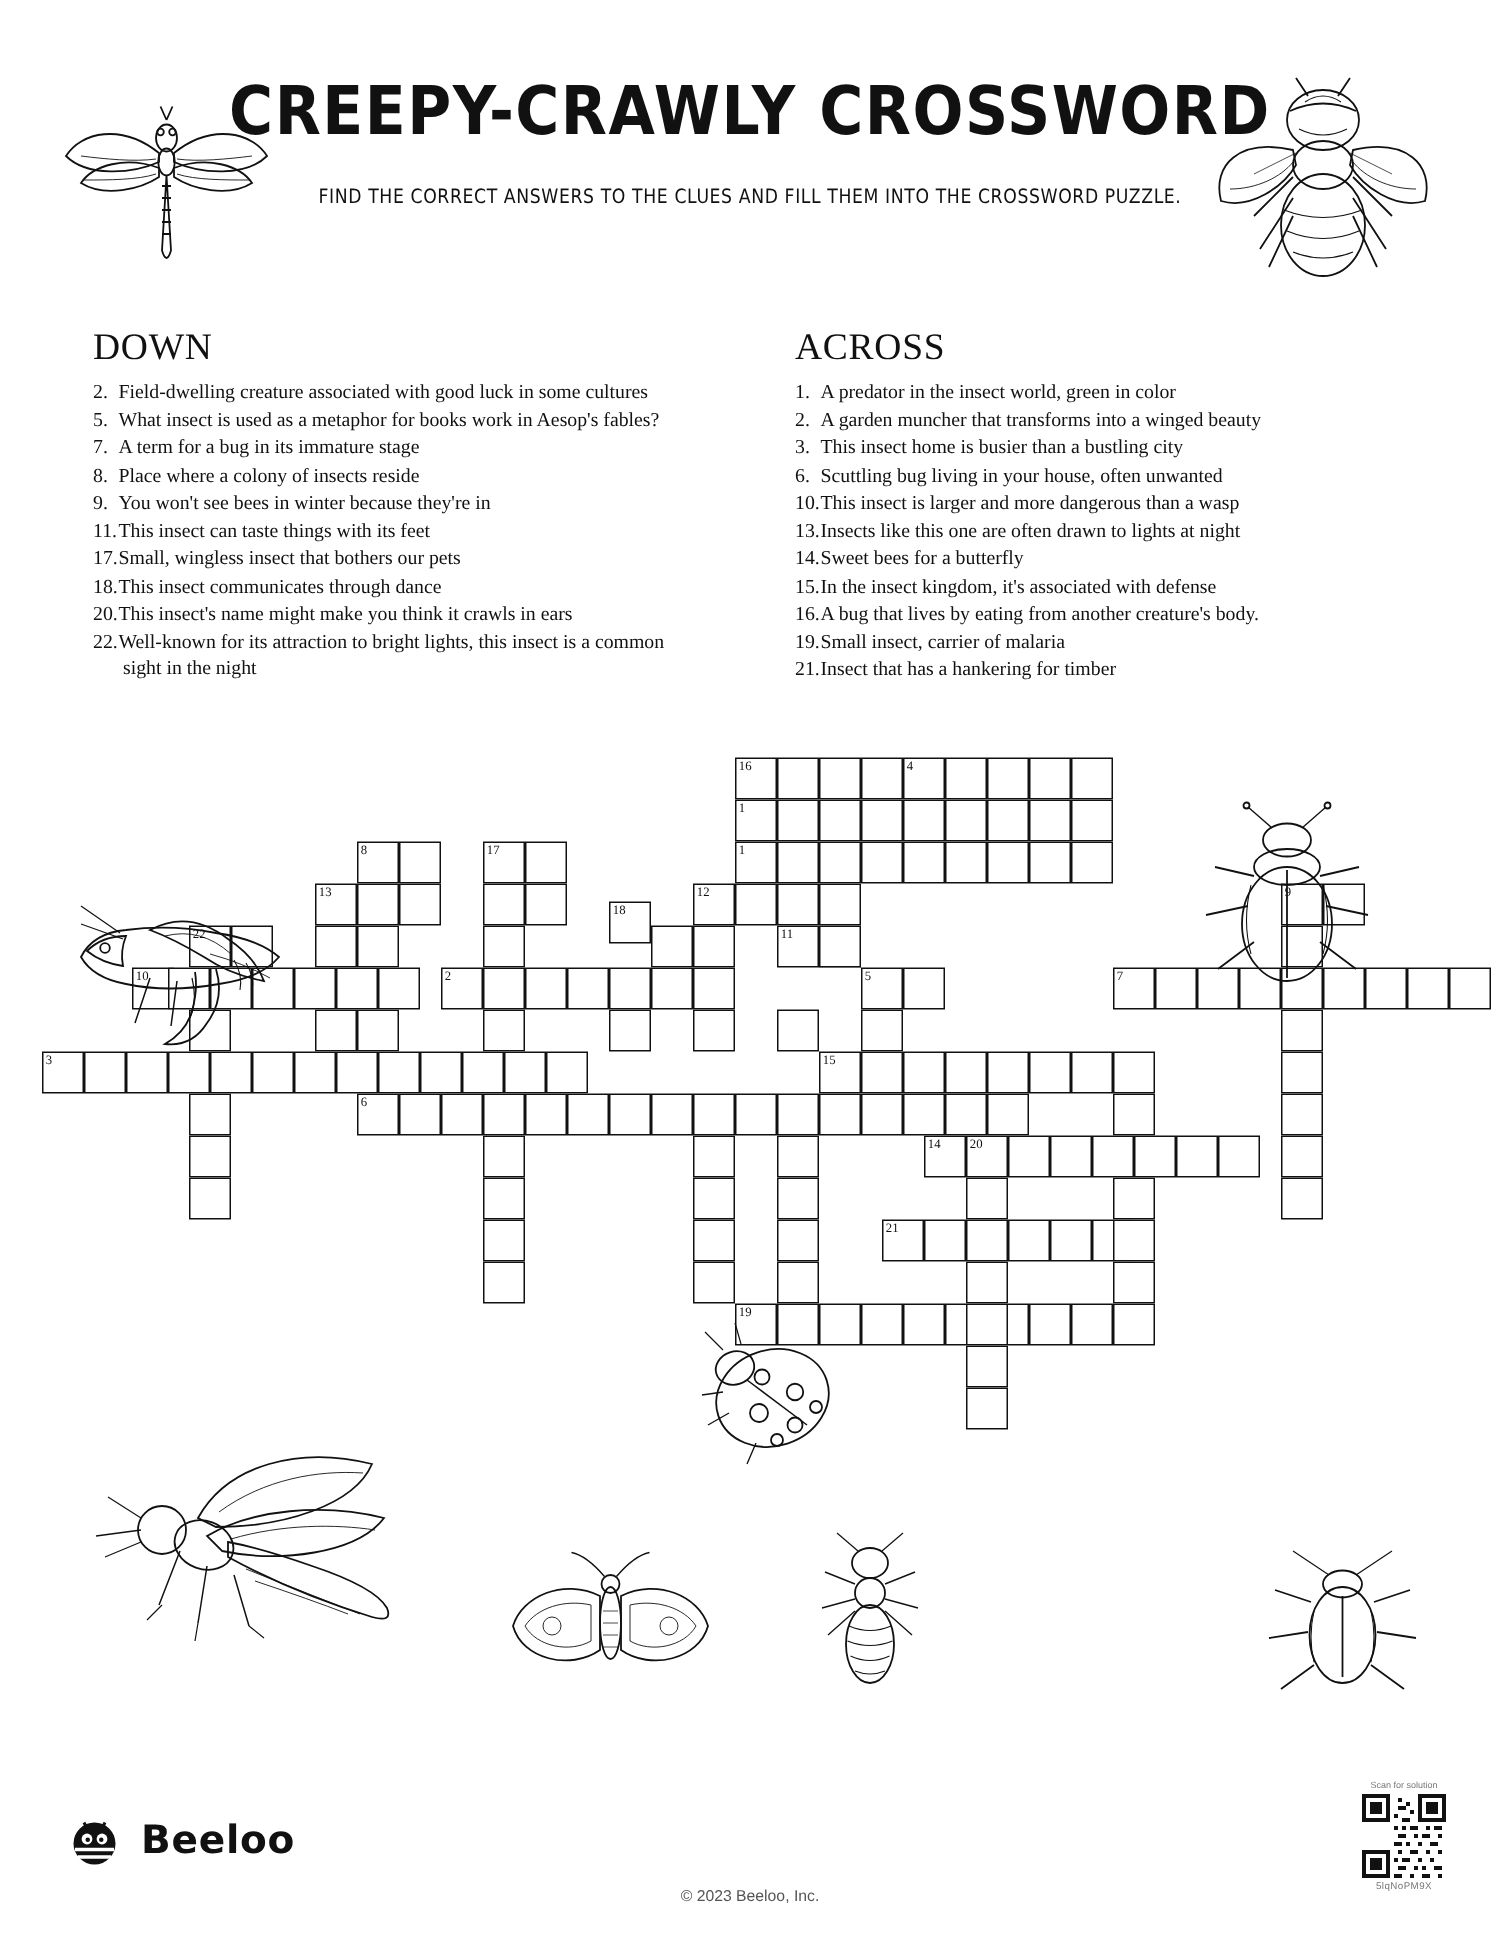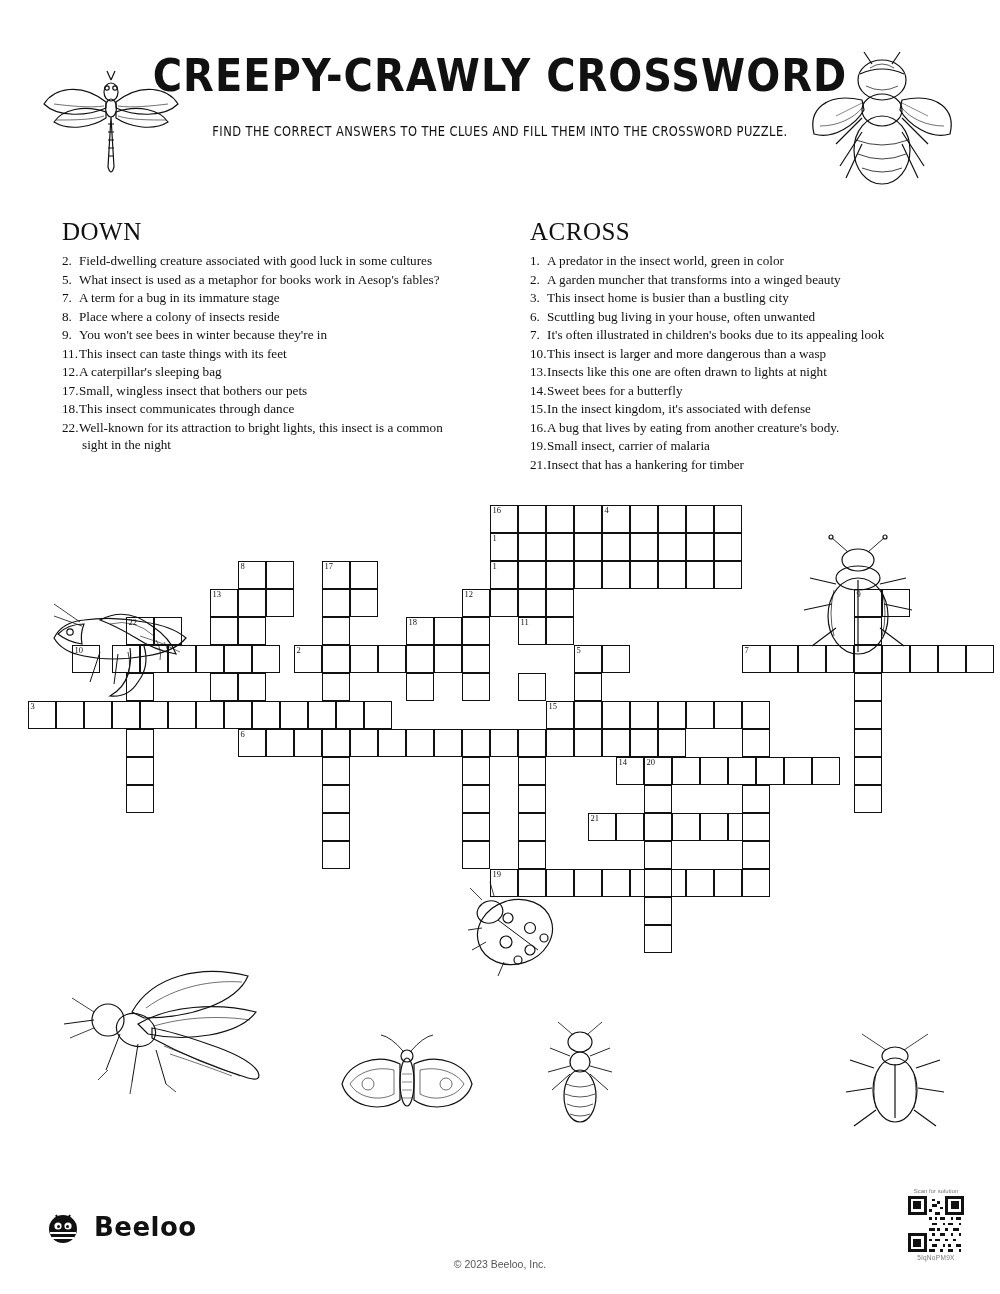--- a/index.html
+++ b/index.html
@@ -145,35 +145,34 @@
 
     <div class="col col-down">
       <h2>DOWN</h2>
       <ul class="clue-list">
         <li><span class="num">2.</span><span>Field-dwelling creature associated with good luck in some cultures</span></li>
         <li><span class="num">5.</span><span>What insect is used as a metaphor for books work in Aesop's fables?</span></li>
         <li><span class="num">7.</span><span>A term for a bug in its immature stage</span></li>
         <li><span class="num">8.</span><span>Place where a colony of insects reside</span></li>
         <li><span class="num">9.</span><span>You won't see bees in winter because they're in</span></li>
         <li><span class="num">11.</span><span>This insect can taste things with its feet</span></li>
-        <li><span class="num">12.</span><span>A caterpillar's sleeping bag</span></li>
         <li><span class="num">17.</span><span>Small, wingless insect that bothers our pets</span></li>
         <li><span class="num">18.</span><span>This insect communicates through dance</span></li>
+        <li><span class="num">20.</span><span>This insect's name might make you think it crawls in ears</span></li>
         <li><span class="num">22.</span><span>Well-known for its attraction to bright lights, this insect is a common sight in the night</span></li>
       </ul>
     </div>
 
     <div class="col col-across">
       <h2>ACROSS</h2>
       <ul class="clue-list">
         <li><span class="num">1.</span><span>A predator in the insect world, green in color</span></li>
         <li><span class="num">2.</span><span>A garden muncher that transforms into a winged beauty</span></li>
         <li><span class="num">3.</span><span>This insect home is busier than a bustling city</span></li>
         <li><span class="num">6.</span><span>Scuttling bug living in your house, often unwanted</span></li>
-        <li><span class="num">7.</span><span>It's often illustrated in children's books due to its appealing look</span></li>
         <li><span class="num">10.</span><span>This insect is larger and more dangerous than a wasp</span></li>
         <li><span class="num">13.</span><span>Insects like this one are often drawn to lights at night</span></li>
         <li><span class="num">14.</span><span>Sweet bees for a butterfly</span></li>
         <li><span class="num">15.</span><span>In the insect kingdom, it's associated with defense</span></li>
         <li><span class="num">16.</span><span>A bug that lives by eating from another creature's body.</span></li>
         <li><span class="num">19.</span><span>Small insect, carrier of malaria</span></li>
         <li><span class="num">21.</span><span>Insect that has a hankering for timber</span></li>
       </ul>
     </div>
   </div>
@@ -239,32 +238,32 @@
         <span class="n">9</span>
       </div>
       <div class="cell" style="left: 882px; top: 84px;"></div>
       <div class="cell" style="left: 126px; top: 112px;">
         <span class="n">22</span>
       </div>
       <div class="cell" style="left: 154px; top: 112px;"></div>
       <div class="cell" style="left: 210px; top: 112px;"></div>
       <div class="cell" style="left: 238px; top: 112px;"></div>
       <div class="cell" style="left: 322px; top: 112px;"></div>
-      <div class="cell" style="left: 406px; top: 112px;">
+      <div class="cell" style="left: 406px; top: 96px;">
         <span class="n">18</span>
       </div>
       <div class="cell" style="left: 434px; top: 112px;"></div>
       <div class="cell" style="left: 462px; top: 112px;"></div>
       <div class="cell" style="left: 518px; top: 112px;">
         <span class="n">11</span>
       </div>
       <div class="cell" style="left: 546px; top: 112px;"></div>
       <div class="cell" style="left: 546px; top: 112px;"></div>
       <div class="cell" style="left: 854px; top: 112px;"></div>
-      <div class="cell" style="left: 72px; top: 140px;">
+      <div class="cell" style="left: 88px; top: 140px;">
         <span class="n">10</span>
       </div>
       <div class="cell" style="left: 112px; top: 140px;"></div>
       <div class="cell" style="left: 140px; top: 140px;"></div>
       <div class="cell" style="left: 168px; top: 140px;"></div>
       <div class="cell" style="left: 196px; top: 140px;"></div>
       <div class="cell" style="left: 224px; top: 140px;"></div>
       <div class="cell" style="left: 252px; top: 140px;"></div>
       <div class="cell" style="left: 294px; top: 140px;">
         <span class="n">2</span>

